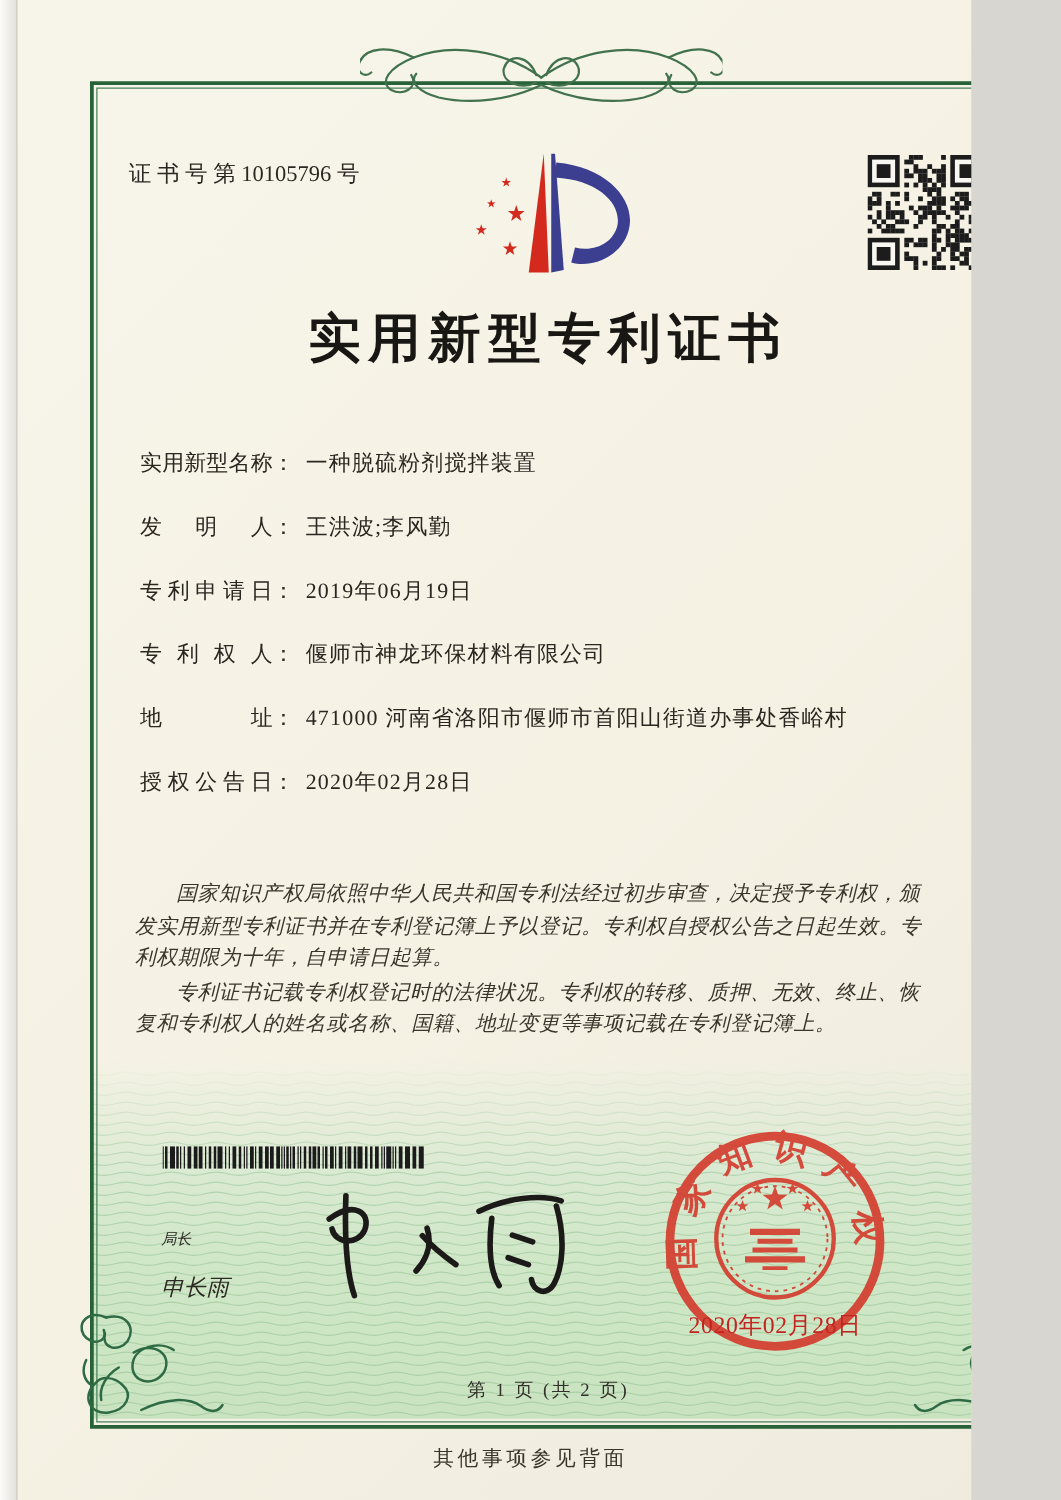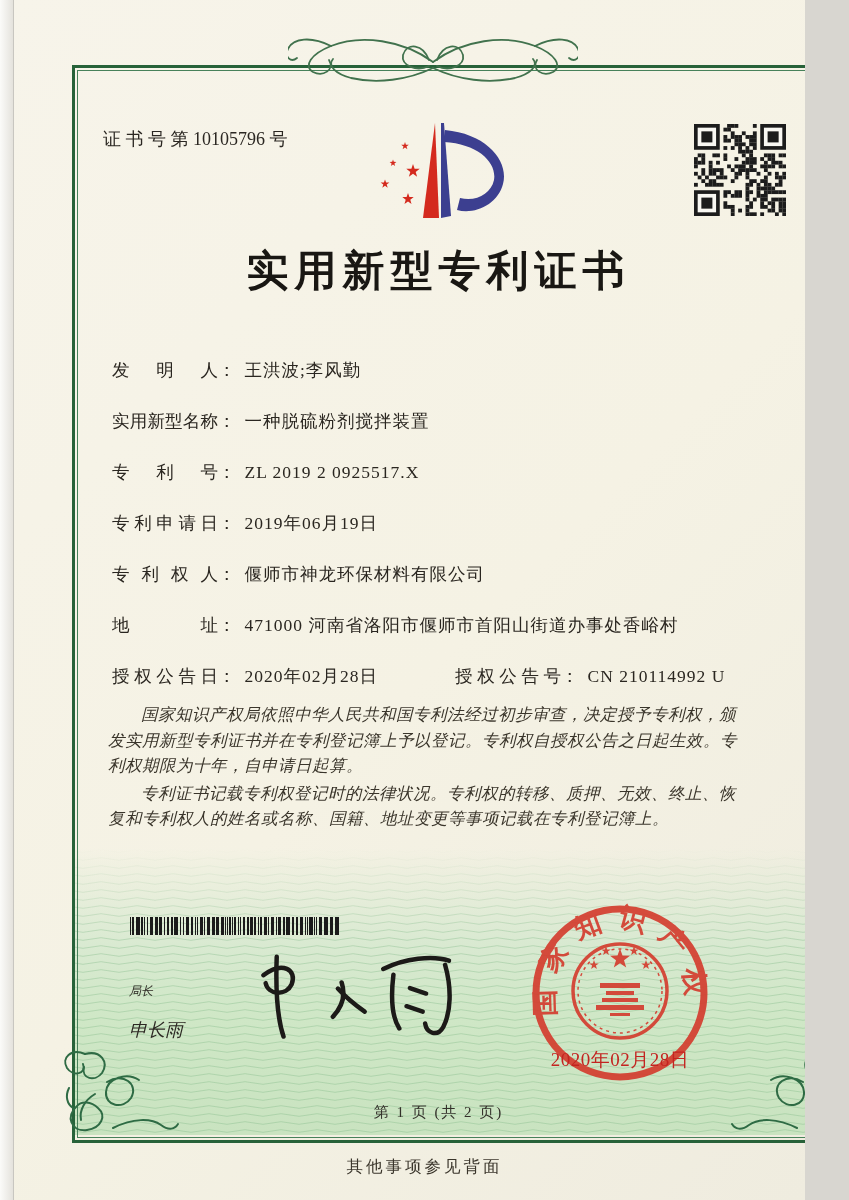--- a/index.html
+++ b/index.html
@@ -1,18 +1,18 @@
 <!DOCTYPE html>
 <html><head>
 <meta charset="utf-8">
 <style>
   html,body{margin:0;padding:0;}
   body{width:849px;height:1200px;background:#d8d6d0;font-family:"Liberation Serif","DejaVu Serif",serif;}
   .page{position:relative;width:777px;height:1200px;overflow:hidden;
-        background:linear-gradient(135deg,#f7f4ea 0%,#f5f2e4 55%,#efecdf 100%);padding-left:28px;}
+        background:linear-gradient(135deg,#f7f4ea 0%,#f5f2e4 55%,#efecdf 100%);}
   .scan-edge{position:absolute;left:0;top:0;width:13px;height:1200px;
         background:linear-gradient(to right,#fbfbf9,#e4e2dc);border-right:1px solid #c8c6c0;}
   
   .band{position:absolute;left:74px;top:848px;width:731px;height:287px;
         background:linear-gradient(to bottom,rgba(208,231,203,0) 0px,rgba(208,231,203,.75) 95px,#cfe7c6 170px,#c9e3c0 287px);}
   .band svg{position:absolute;inset:0;
         -webkit-mask-image:linear-gradient(to bottom,transparent 0,black 90px);
         mask-image:linear-gradient(to bottom,transparent 0,black 90px);}
   
   .frame{position:absolute;left:72px;top:65px;width:733px;height:1072px;border:3px solid #276239;}
@@ -369,42 +369,36 @@
       <rect x="73.60000000000001" y="7.36" width="11.040000000000001" height="11.040000000000001" fill="#1c1c1c"></rect>
       <rect x="0" y="66.24000000000001" width="25.76" height="25.76" fill="#1c1c1c"></rect>
       <rect x="3.68" y="69.92" width="18.400000000000002" height="18.400000000000002" fill="#f8f7f2"></rect>
       <rect x="7.36" y="73.60000000000001" width="11.040000000000001" height="11.040000000000001" fill="#1c1c1c"></rect>
     </svg>
 
   <h1 class="title">实用新型专利证书</h1>
 
   <div class="fields">
     <div class="frow">
-      <span class="flabel">发明人</span><span class="fcolon">：</span><span class="fvalue">王洪波;李风勤</span>
-    </div>
-    <div class="frow">
       <span class="flabel">实用新型名称</span><span class="fcolon">：</span><span class="fvalue">一种脱硫粉剂搅拌装置</span>
     </div>
     <div class="frow">
-      <span class="flabel">专利号</span><span class="fcolon">：</span><span class="fvalue">ZL 2019 2 0925517.X</span>
+      <span class="flabel">发明人</span><span class="fcolon">：</span><span class="fvalue">王洪波;李风勤</span>
     </div>
     <div class="frow">
       <span class="flabel">专利申请日</span><span class="fcolon">：</span><span class="fvalue">2019年06月19日</span>
     </div>
     <div class="frow">
       <span class="flabel">专利权人</span><span class="fcolon">：</span><span class="fvalue">偃师市神龙环保材料有限公司</span>
     </div>
     <div class="frow">
       <span class="flabel">地址</span><span class="fcolon">：</span><span class="fvalue">471000 河南省洛阳市偃师市首阳山街道办事处香峪村</span>
     </div>
     <div class="frow">
       <span class="flabel">授权公告日</span><span class="fcolon">：</span><span class="fvalue">2020年02月28日</span>
-      <span class="gazette">
-        <span class="flabel">授权公告号</span><span class="fcolon">：</span><span class="fvalue">CN 210114992 U</span>
-      </span>
     </div>
   </div>
 
   <div class="paras">
     <p>国家知识产权局依照中华人民共和国专利法经过初步审查，决定授予专利权，颁发实用新型专利证书并在专利登记簿上予以登记。专利权自授权公告之日起生效。专利权期限为十年，自申请日起算。</p>
     <p>专利证书记载专利权登记时的法律状况。专利权的转移、质押、无效、终止、恢复和专利权人的姓名或名称、国籍、地址变更等事项记载在专利登记簿上。</p>
   </div>
 
   <svg id="barcode-svg" class="barcode" width="214" height="18" viewBox="0 0 214 18">
       <rect x="0" y="0" width="1" height="18" fill="#1b1b1b"></rect>

